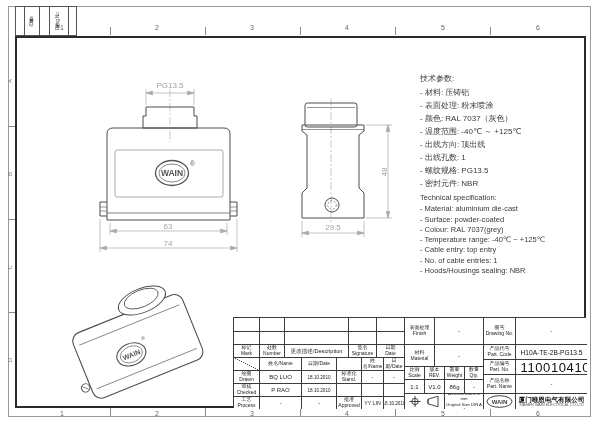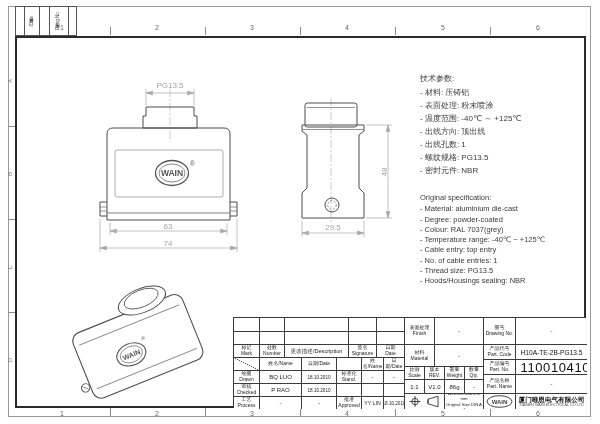--- a/index.html
+++ b/index.html
@@ -178,36 +178,36 @@
       </g>
       <circle cx="-5" cy="54" r="4.2" stroke-width="0.9" fill="#fff"></circle>
       <line x1="-8" y1="51" x2="-2" y2="57" stroke-width="0.6"></line>
     </g>
   </svg>
 
   <div class="spec spec-cn">
     <div class="title">技术参数:</div>
     <div>- 材料: 压铸铝</div>
     <div>- 表面处理: 粉末喷涂</div>
+    <div>- 颜色: RAL 7037（灰色）</div>
     <div>- 温度范围: -40℃ ～ +125℃</div>
     <div>- 出线方向: 顶出线</div>
     <div>- 出线孔数: 1</div>
     <div>- 螺纹规格: PG13.5</div>
     <div>- 密封元件: NBR</div>
   </div>
 
   <div class="spec spec-en">
-    <div class="title">Original specification:</div>
+    <div class="title">Technical specification:</div>
     <div>- Material: aluminium die-cast</div>
-    <div>- Degree: powder-coated</div>
+    <div>- Surface: powder-coated</div>
     <div>- Colour: RAL 7037(grey)</div>
     <div>- Temperature range: -40℃ ~ +125℃</div>
     <div>- Cable entry: top entry</div>
     <div>- No. of cable entries: 1</div>
-    <div>- Thread size: PG13.5</div>
     <div>- Hoods/Housings sealing: NBR</div>
   </div>
 
   <div class="tblock">
 
     <div class="cell first toprow" style="left:0;top:0;width:25px;height:13px;"></div>
     <div class="cell toprow" style="left:25px;top:0;width:25px;height:13px;"></div>
     <div class="cell toprow" style="left:50px;top:0;width:64px;height:13px;"></div>
     <div class="cell toprow" style="left:114px;top:0;width:28px;height:13px;"></div>
     <div class="cell toprow" style="left:142px;top:0;width:28px;height:13px;"></div>

